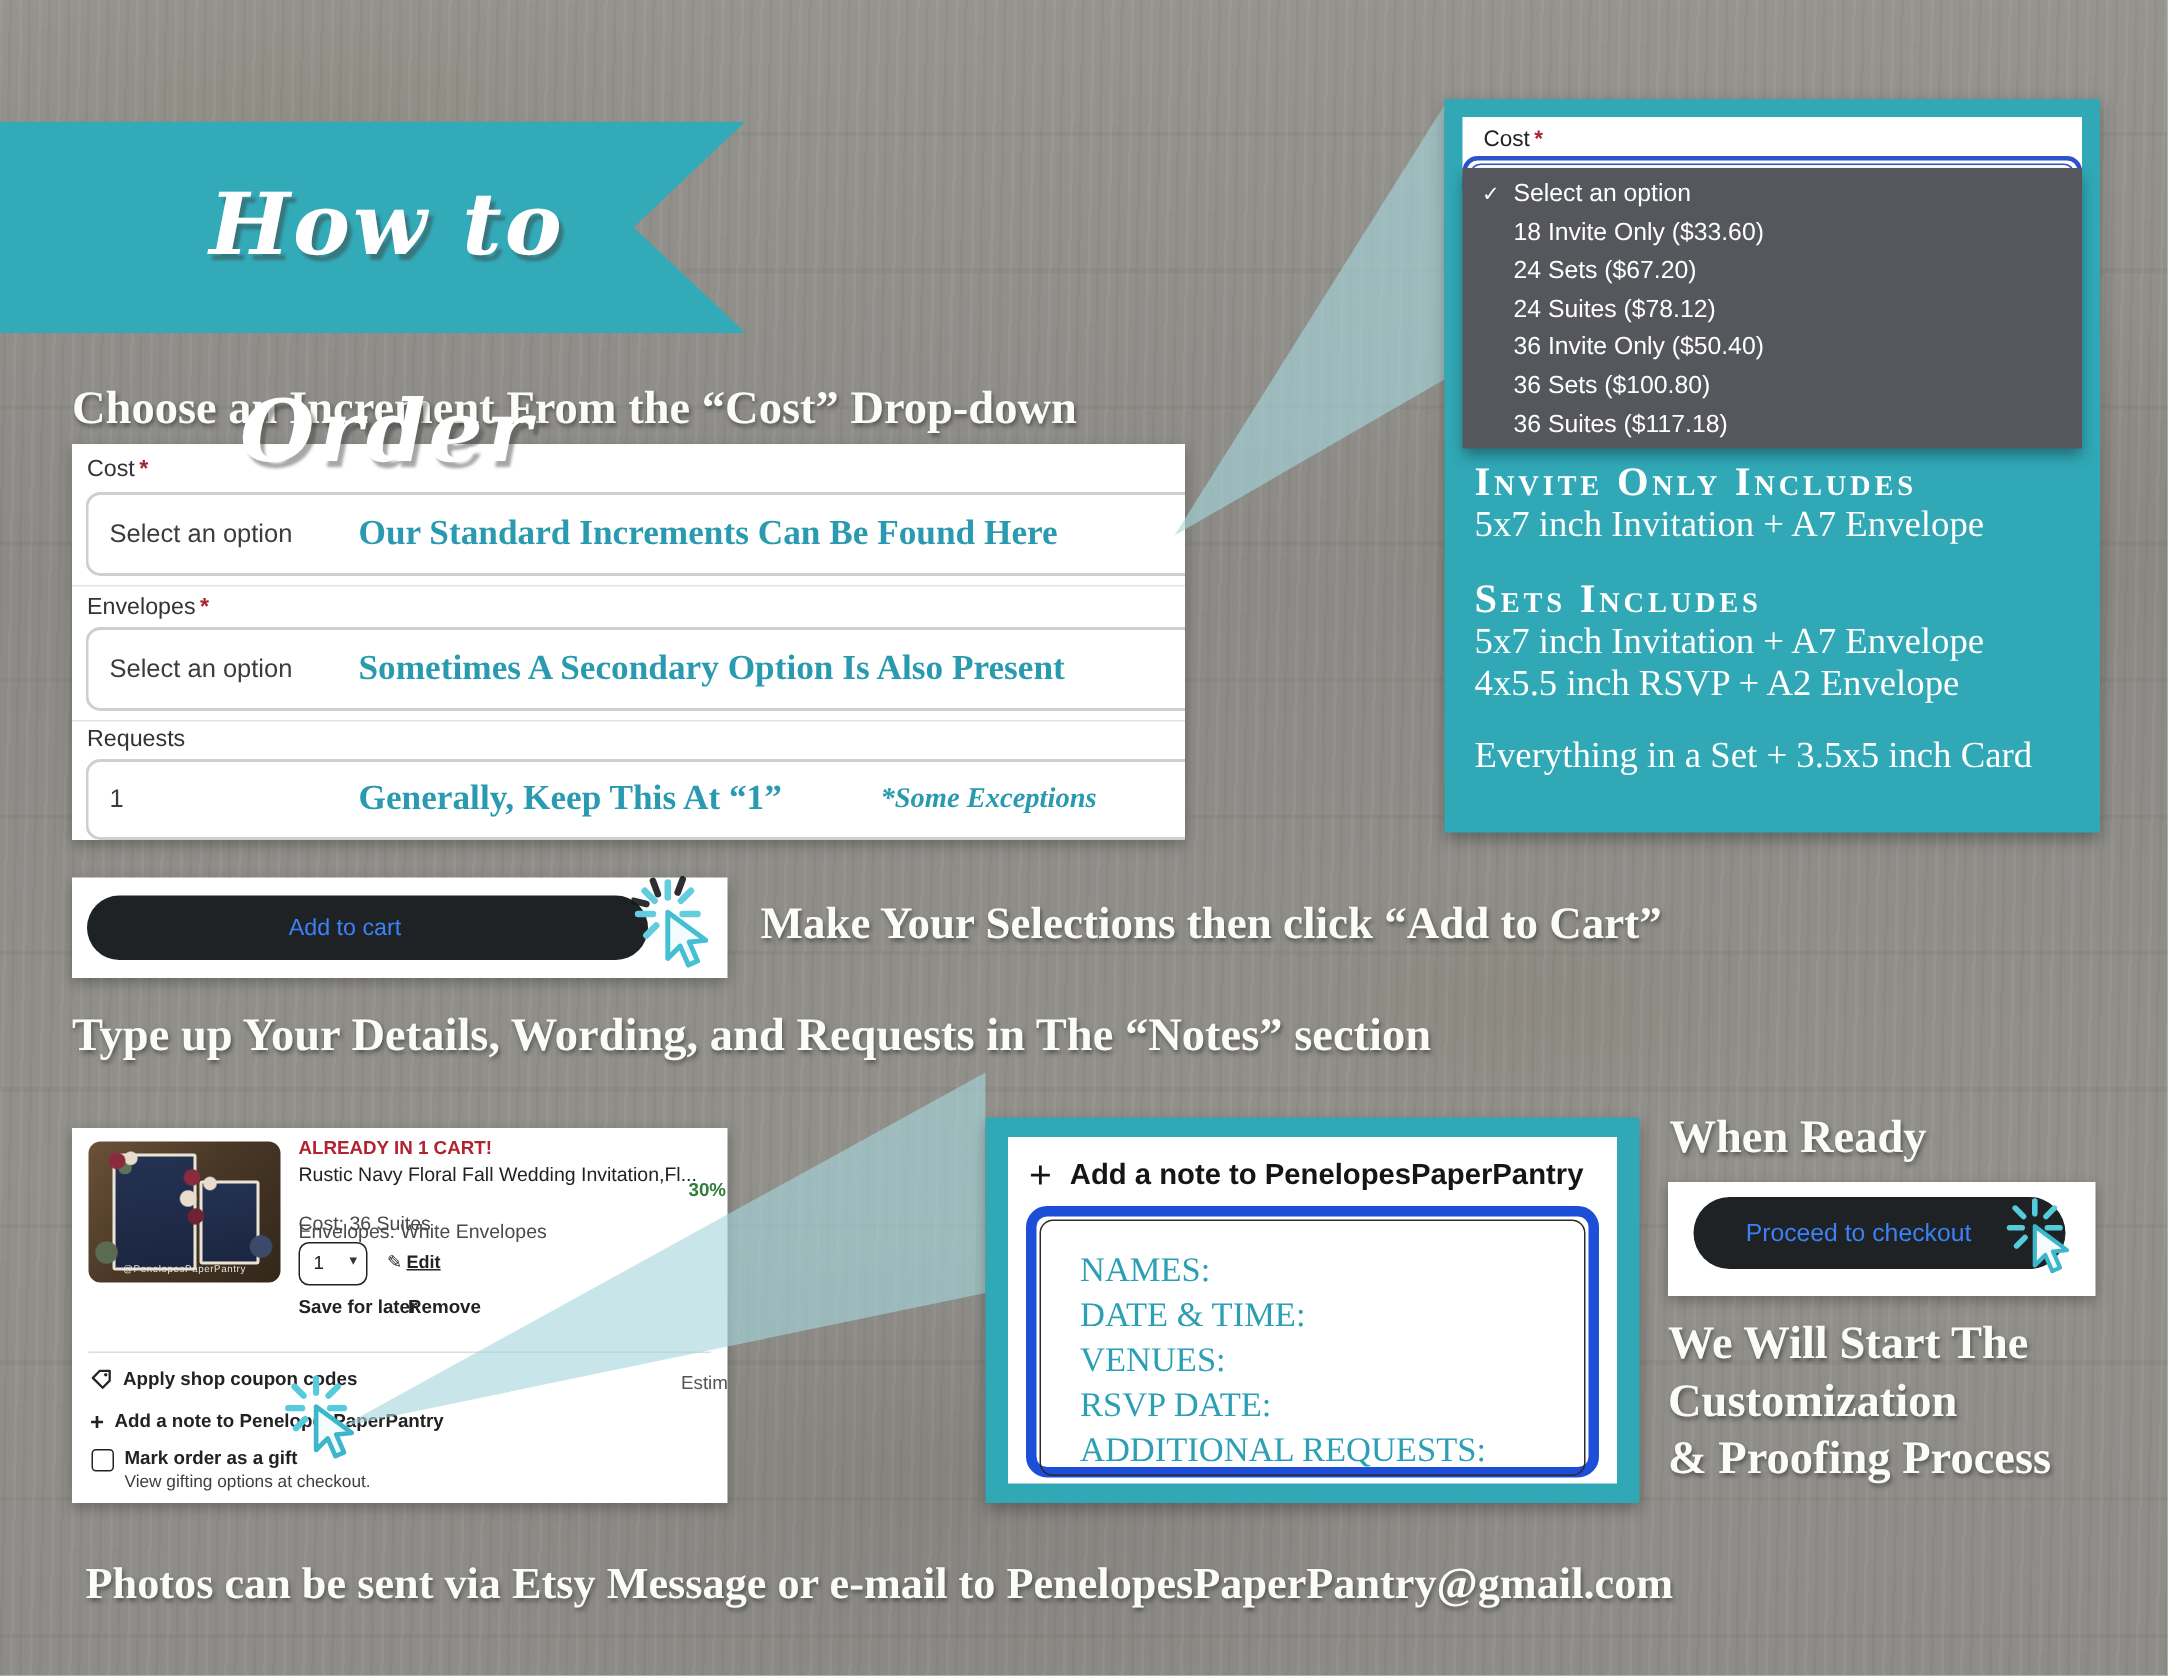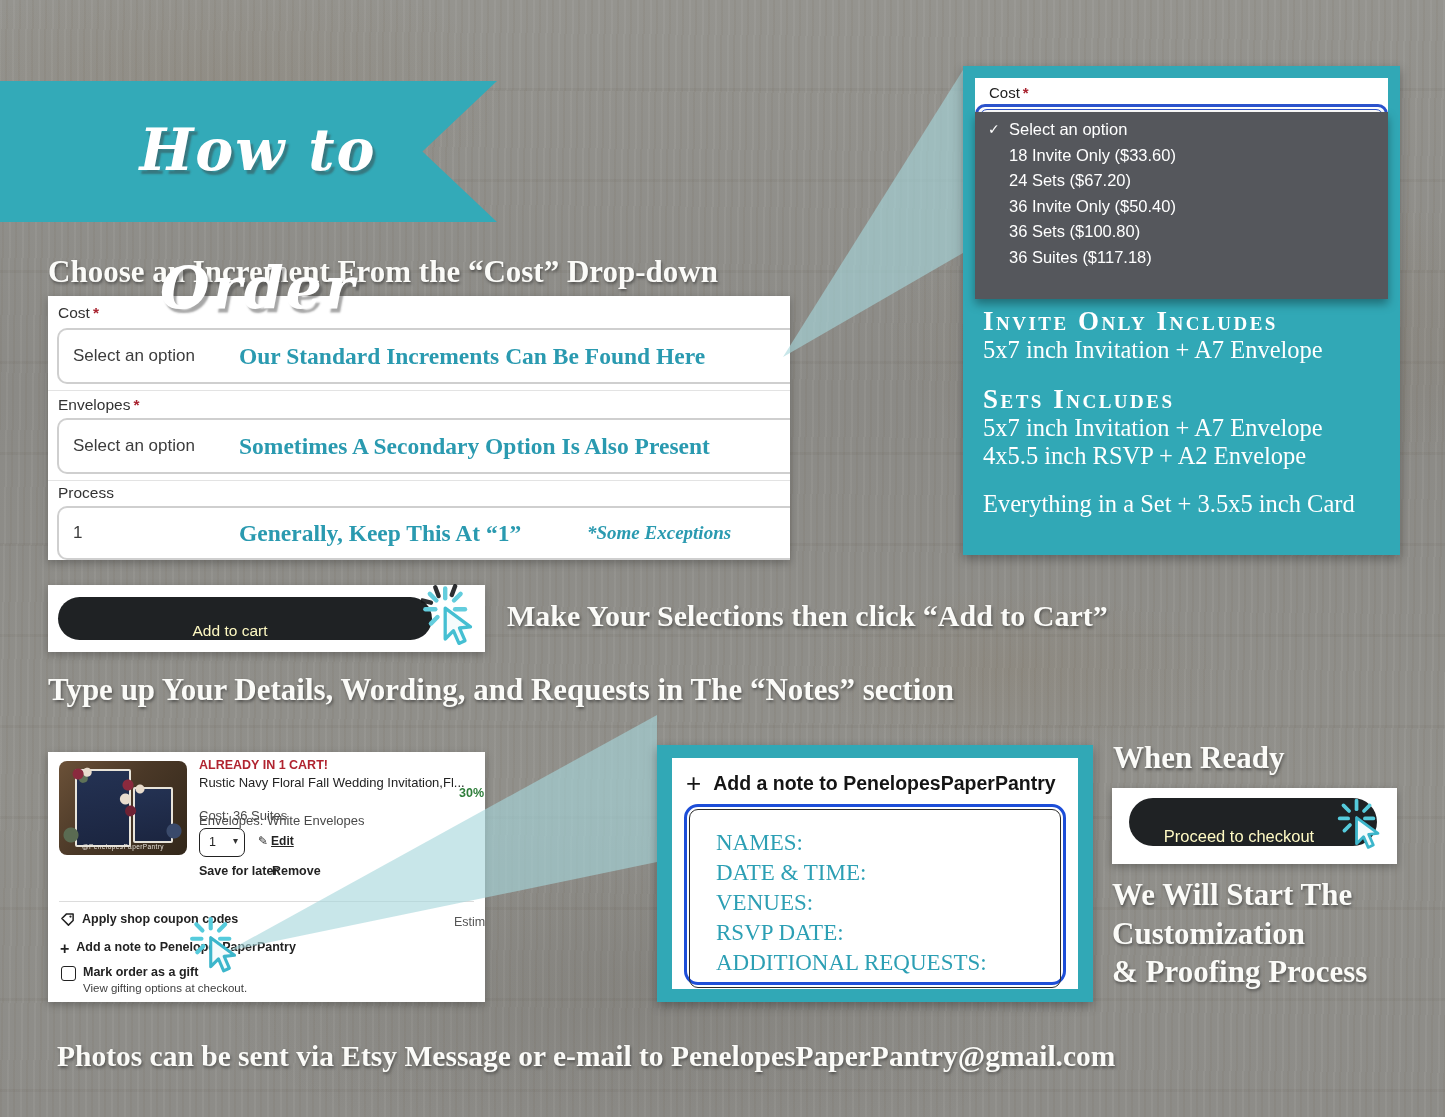--- a/index.html
+++ b/index.html
@@ -80,22 +80,22 @@
     color:#fff;font-size:16.5px;white-space:nowrap;}
   .dd-check{position:absolute;left:13px;top:0;font-size:14px;}
   .includes{position:absolute;left:20px;right:10px;top:240px;color:#fff;font-family:var(--serif);}
   .inc-title{font-variant:small-caps;letter-spacing:2.5px;font-size:27px;font-weight:600;line-height:30px;}
   .inc-line{font-size:24.5px;line-height:28.5px;}
   .inc-gap{height:19px;}
 
   
   .atc-card{left:48px;top:585px;width:437px;height:67px;background:#fff;z-index:2;
     box-shadow:0 3px 8px rgba(0,0,0,.25);}
-  .pill{position:absolute;background:var(--btn-black);border-radius:23px;color:#fef9c3;
-    font-size:15.5px;display:flex;align-items:flex-end;justify-content:center;cursor:pointer;}
+  .pill{position:absolute;background:var(--btn-black);border-radius:23px;color:#3b82f6;
+    font-size:15.5px;display:flex;align-items:center;justify-content:center;cursor:pointer;}
   .atc-pill{left:10px;top:12px;width:374px;height:43px;}
 
   .cursor-icon{z-index:7;pointer-events:none;}
 
   
   .cart-card{left:48px;top:752px;width:437px;height:250px;background:#fff;z-index:2;
     box-shadow:0 3px 8px rgba(0,0,0,.25);overflow:hidden;}
   .thumb{position:absolute;left:11px;top:9px;width:128px;height:94px;border-radius:8px;overflow:hidden;
     background:linear-gradient(130deg,#6b5138 0%,#4a3827 45%,#32271a 100%);}
   .th-card{position:absolute;background:linear-gradient(170deg,#243253,#1b2540);border:2px solid #e8e4da;border-radius:2px;}
@@ -121,21 +121,21 @@
   .gift-sub{position:absolute;left:35px;top:230px;font-size:11.5px;color:#3e3e3e;}
   .c-green{position:absolute;left:411px;top:34px;font-size:12.5px;font-weight:bold;color:#2e7d3a;white-space:nowrap;}
   .c-est{position:absolute;left:406px;top:163px;font-size:12.5px;color:#555;white-space:nowrap;}
 
   
   .notes-panel{left:657px;top:745px;width:436px;height:257px;background:var(--teal);z-index:5;
     box-shadow:0 4px 10px rgba(0,0,0,.3);}
   .notes-white{position:absolute;left:15px;right:15px;top:13px;bottom:13px;background:#fff;}
   .notes-head{position:absolute;left:14px;top:10px;font-size:19.5px;font-weight:bold;color:#151515;display:flex;align-items:center;gap:12px;white-space:nowrap;}
   .notes-head .c-plus{font-size:26px;font-weight:normal;}
-  .notes-area{position:absolute;left:12px;right:12px;top:46px;bottom:4px;border:3px solid #1d4ed8;border-radius:14px;cursor:text;}
+  .notes-area{position:absolute;left:12px;right:12px;top:46px;bottom:4px;border:7px solid #1d4ed8;border-radius:14px;cursor:text;}
   .notes-area-in{position:absolute;left:2px;right:2px;top:2px;bottom:-6px;border:1.5px solid #2b2b2b;border-radius:9px;overflow:hidden;}
   .notes-lines{position:absolute;left:26px;top:18px;font-family:var(--serif);font-size:23px;color:#2c9fb4;line-height:30px;white-space:nowrap;}
 
   
   .when{left:1113px;top:740px;font-size:31px;}
   .co-card{left:1112px;top:788px;width:285px;height:76px;background:#fff;z-index:2;box-shadow:0 3px 8px rgba(0,0,0,.25);}
   .co-pill{left:17px;top:10px;width:248px;height:48px;border-radius:24px;font-size:16.5px;}
   .co-pill span{margin-right:28px;}
   .outro{left:1112px;top:876px;font-size:31px;line-height:38.5px;white-space:nowrap;}
   .footer{left:57px;top:1040px;font-size:29.5px;}
@@ -156,21 +156,21 @@
       <span class="f-value">Select an option</span>
       <span class="f-note">Our Standard Increments Can Be Found Here</span>
     </div>
     <div class="f-line" style="top:94px"></div>
     <div class="f-label" style="top:100px"><span>Envelopes</span><span class="req">*</span></div>
     <div class="f-select" style="top:122px">
       <span class="f-value">Select an option</span>
       <span class="f-note">Sometimes A Secondary Option Is Also Present</span>
     </div>
     <div class="f-line" style="top:184px"></div>
-    <div class="f-label" style="top:188px">Process</div>
+    <div class="f-label" style="top:188px">Requests</div>
     <div class="f-select" style="top:210px;height:50px">
       <span class="f-value">1</span>
       <span class="f-note">Generally, Keep This At “1”</span>
       <span class="f-aside">*Some Exceptions</span>
     </div>
   </div>
 
   <svg class="abs beams" width="1445" height="1117" viewBox="0 0 1445 1117">
     <polygon points="783,357 963,70 963,253" fill="#a7d6dc" opacity="0.62"></polygon>
     <polygon points="228,951 657,715 657,862" fill="#a7d6dc" opacity="0.62"></polygon>
@@ -180,20 +180,21 @@
     <div class="panel-white">
       <div class="panel-cost"><span>Cost</span><span class="req">*</span></div>
     </div>
     <div class="panel-selbox">
         <div class="panel-selbox-in"></div>
       </div>
     <div class="panel-dd">
       <div class="dd-row"><span class="dd-check">✓</span><span>Select an option</span></div>
       <div class="dd-row"><span>18 Invite Only ($33.60)</span></div>
       <div class="dd-row"><span>24 Sets ($67.20)</span></div>
+      <div class="dd-row"><span>24 Suites ($78.12)</span></div>
       <div class="dd-row"><span>36 Invite Only ($50.40)</span></div>
       <div class="dd-row"><span>36 Sets ($100.80)</span></div>
       <div class="dd-row"><span>36 Suites ($117.18)</span></div>
     </div>
     <div class="includes">
       <div class="inc-title">Invite Only Includes</div>
       <div class="inc-line">5x7 inch Invitation + A7 Envelope</div>
       <div class="inc-gap"></div>
       <div class="inc-title">Sets Includes</div>
       <div class="inc-line">5x7 inch Invitation + A7 Envelope</div>

